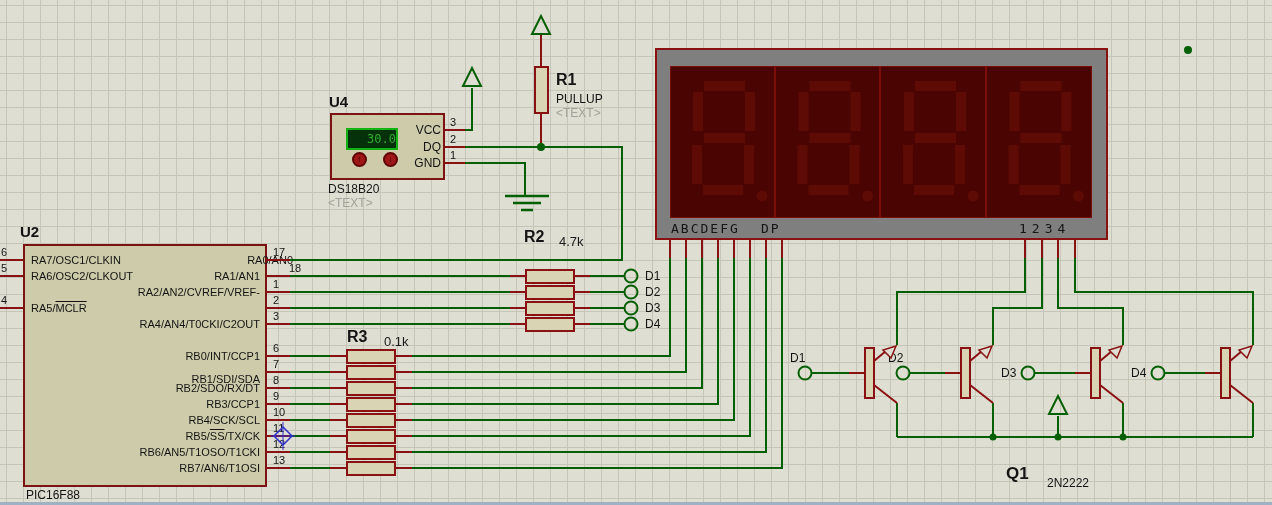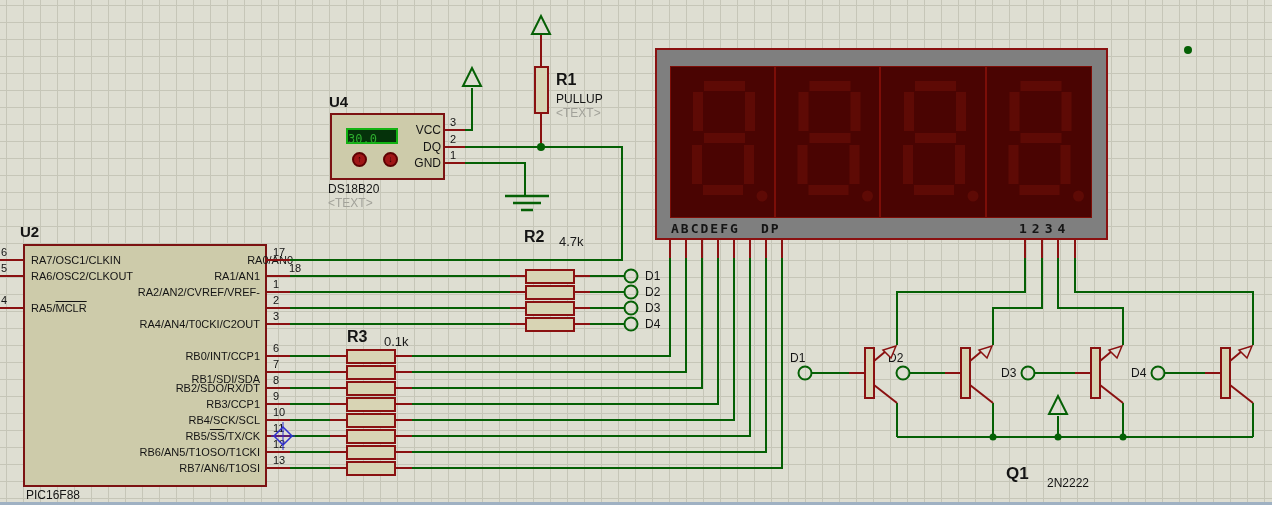--- a/index.html
+++ b/index.html
@@ -17,24 +17,24 @@
   .ref{font-weight:bold;font-size:15px;line-height:16px;}
   .val{font-size:13px;color:#1a1a1a;}
   .gray{color:#a2a29a;}
   .ov{text-decoration:overline;}
   .chipbody{position:absolute;background:#cdcbaa;border:2px solid #7c1212;box-sizing:border-box;}
   .res-h{position:absolute;width:50px;height:15px;background:#d8d4b4;border:2px solid #8a1111;box-sizing:border-box;}
   .res-v{position:absolute;width:15px;height:48px;background:#d8d4b4;border:2px solid #8a1111;box-sizing:border-box;}
   .rp{position:absolute;left:31px;width:229px;text-align:right;font-size:11px;color:#141414;white-space:nowrap;line-height:14px;}
   .lp{position:absolute;left:31px;font-size:11px;color:#141414;white-space:nowrap;line-height:14px;}
   .pnum{position:absolute;font-size:11px;color:#141414;line-height:14px;}
-  .segfont{font-family:"DejaVu Sans Mono",monospace;font-weight:bold;font-size:13px;color:#151515;}
-  .lcd{position:absolute;left:346px;top:128px;width:52px;height:16px;background:#05320a;border:2px solid #12b212;
+  .segfont{font-family:"DejaVu Sans Mono",monospace;font-weight:normal;font-size:13px;color:#151515;}
+  .lcd{position:absolute;left:346px;top:128px;width:52px;height:22px;background:#05320a;border:2px solid #12b212;
        box-sizing:border-box;color:#2fae2f;font-family:"DejaVu Sans Mono",monospace;font-size:12px;
-       text-align:left;line-height:18px;}
+       text-align:right;line-height:18px;}
   .btn{position:absolute;width:15px;height:15px;border-radius:50%;background:#a01616;border:2px solid #5e0202;
        box-sizing:border-box;color:#2a0000;font-size:9px;font-weight:bold;text-align:center;line-height:11px;}
   svg{position:absolute;left:0;top:0;pointer-events:none;}
   .bottomstrip{position:absolute;left:0;top:502px;width:1272px;height:3px;background:#9fb1c3;}
 </style>
 </head>
 <body>
 
 <div id="canvas">
 

